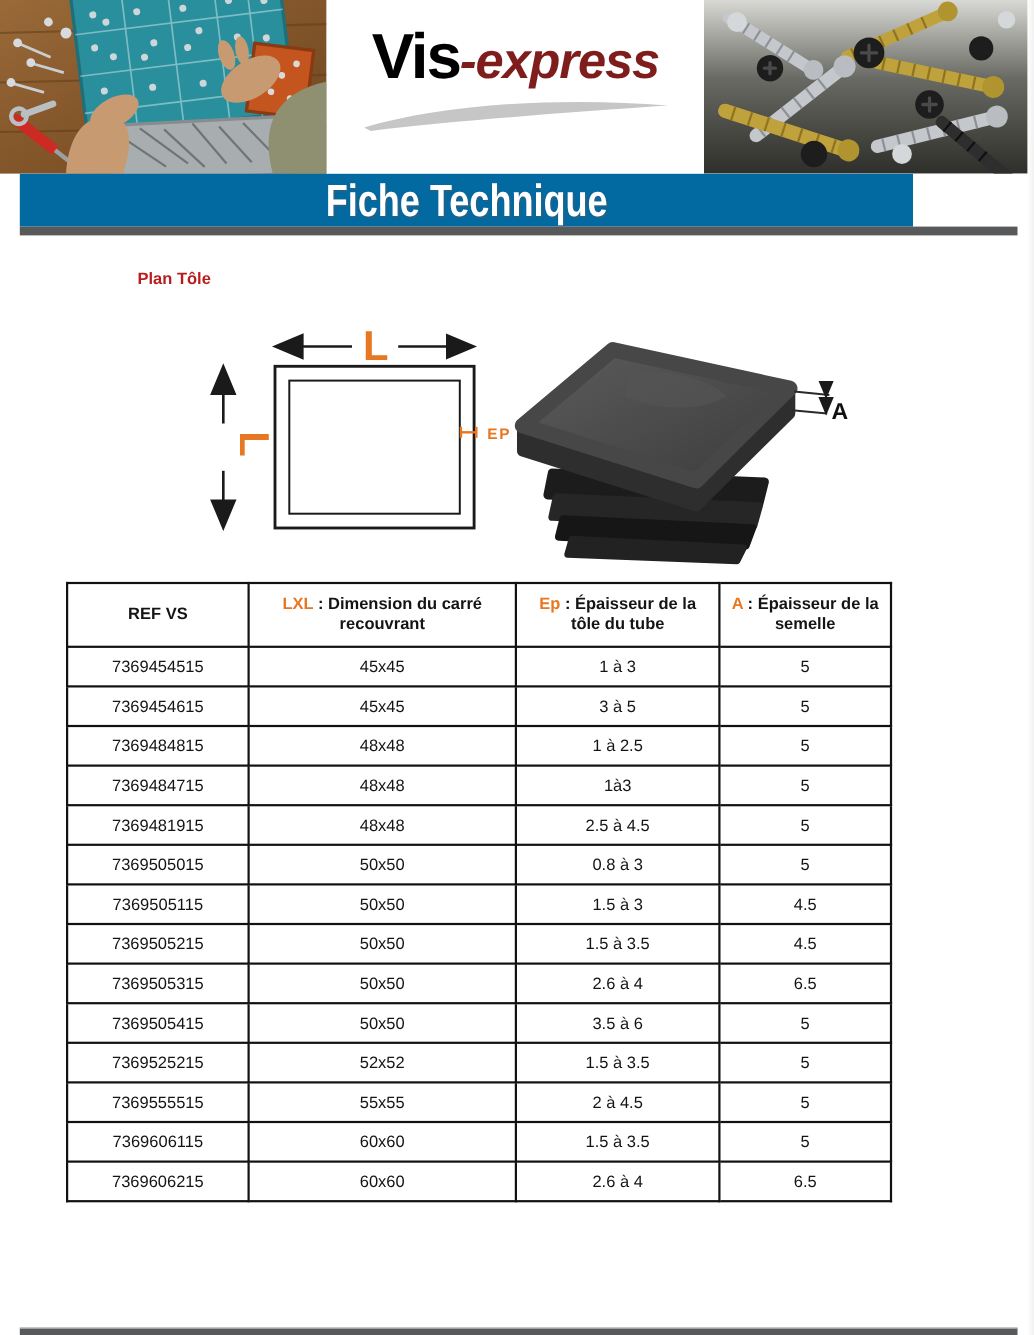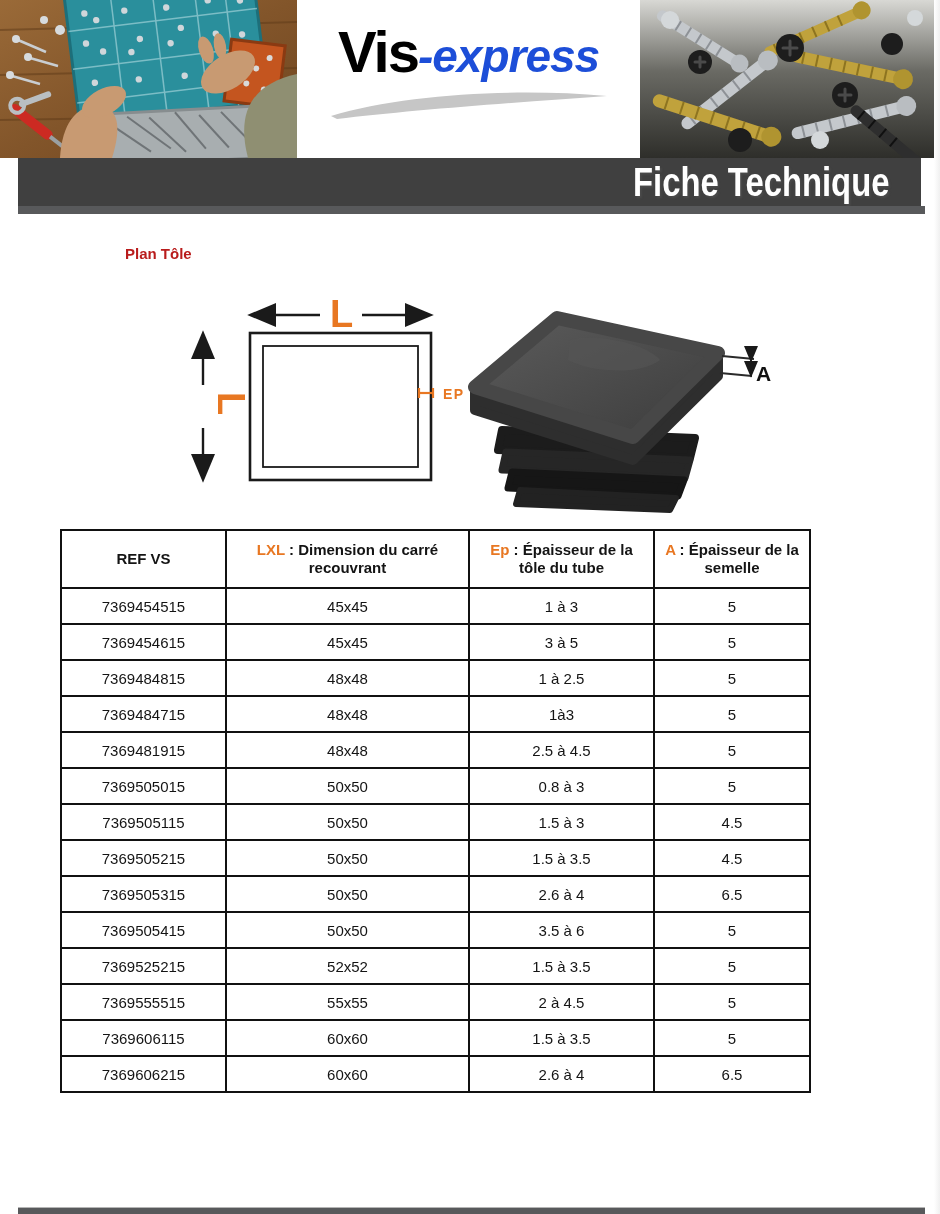--- a/index.html
+++ b/index.html
@@ -6,26 +6,26 @@
   .page{
     position:relative;width:940px;height:1214px;background:#ffffff;
     font-family:"Liberation Sans",sans-serif;overflow:hidden;margin:0 auto;
   }
   
   .photo-left{position:absolute;left:0;top:0;width:297px;height:158px;overflow:hidden;}
   .photo-right{position:absolute;left:640px;top:0;width:300px;height:158px;overflow:hidden;}
   .logo-area{position:absolute;left:297px;top:0;width:343px;height:158px;background:#fff;}
   .logo-line{position:absolute;left:0;top:18px;width:100%;text-align:center;white-space:nowrap;}
   .logo-vis{font-weight:bold;font-size:58px;color:#000000;letter-spacing:-2px;}
-  .logo-express{font-weight:bold;font-style:italic;font-size:46px;color:#1d4ed8;letter-spacing:-1px;}
+  .logo-express{font-weight:bold;font-style:italic;font-size:46px;color:#7f1d1d;letter-spacing:-1px;}
   .logo-swoosh{position:absolute;left:28px;top:88px;}
   
   .banner{
-    position:absolute;left:18px;top:158px;width:903px;height:48px;background:#404040;
-    display:flex;align-items:center;justify-content:flex-end;
+    position:absolute;left:18px;top:158px;width:812px;height:48px;background:#0369a1;
+    display:flex;align-items:center;justify-content:center;
   }
   .banner-text{
     color:#fff;font-weight:bold;font-size:41px;letter-spacing:0px;
     display:inline-block;transform:scaleX(0.8);transform-origin:center;
     text-shadow:2px 2px 2px rgba(90,90,90,.4);white-space:nowrap;
   }
   .bar{position:absolute;left:18px;width:907px;background:#58595b;}
   .bar-top{top:206px;height:8px;}
   .bar-bottom{top:1207px;height:7px;border-top:1px solid #b5b5b5;}
   

